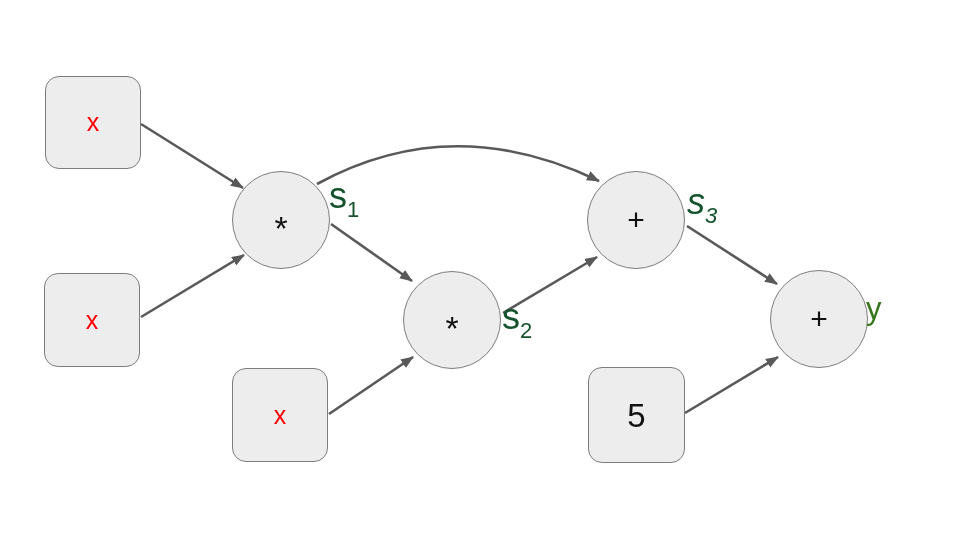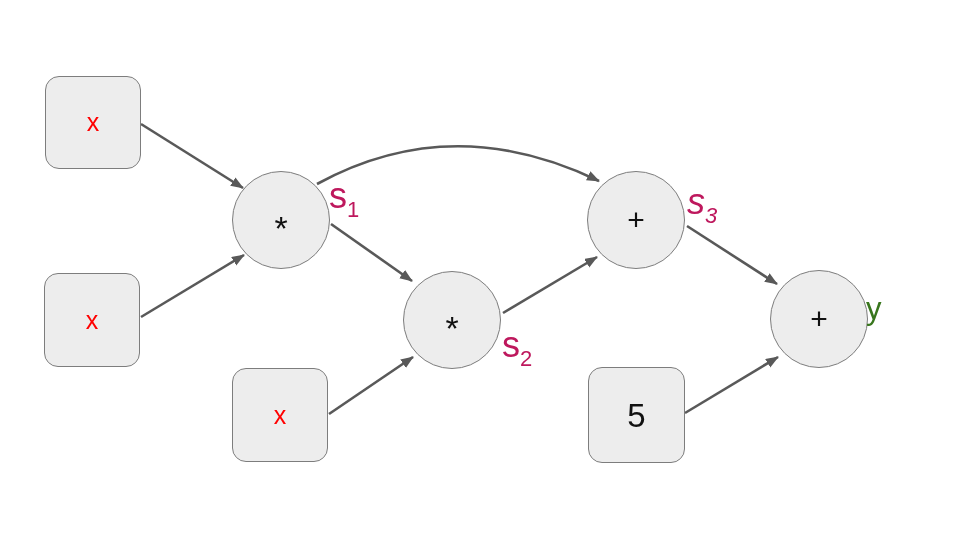--- a/index.html
+++ b/index.html
@@ -23,21 +23,21 @@
     border: 1.4px solid #7d7d7d;
   }
   .box  { border-radius: 14px; }
   .circ { border-radius: 50%; }
   .input-label    { color: #ff0000; font-size: 25px; line-height: 1; }
   .constant-label { color: #111111; font-size: 33px; line-height: 1; }
   .op-label       { color: #111111; font-size: 30px; line-height: 1; }
   .op-label.mul   { font-size: 34px; transform: translateY(8px); }
   .sig-label {
     position: absolute;
-    color: #be185d;
+    color: #14532d;
     font-size: 36px;
     line-height: 1;
     white-space: nowrap;
   }
   .sig-label .sub { font-size: 22px; vertical-align: -9px; }
   .out-label {
     position: absolute;
     color: #38761d;
     font-size: 31px;
     line-height: 1;
@@ -93,21 +93,21 @@
   </div>
 
   <div class="node circ" style="left:770px; top:270px; width:98px; height:98px;">
     <span class="op-label">+</span>
   </div>
 
   <div class="sig-label" style="left:329px; top:178px;">
     <span>s</span><span class="sub">1</span>
   </div>
 
-  <div class="sig-label" style="left:502px; top:299px;margin-top:28px;">
+  <div class="sig-label" style="left:502px; top:299px;">
     <span>s</span><span class="sub">2</span>
   </div>
 
   <div class="sig-label" style="left:687px; top:184px;font-style:italic;">
     <span>s</span><span class="sub">3</span>
   </div>
 
   <div class="out-label" style="left:866px; top:293px;">y</div>
 
 </div>

